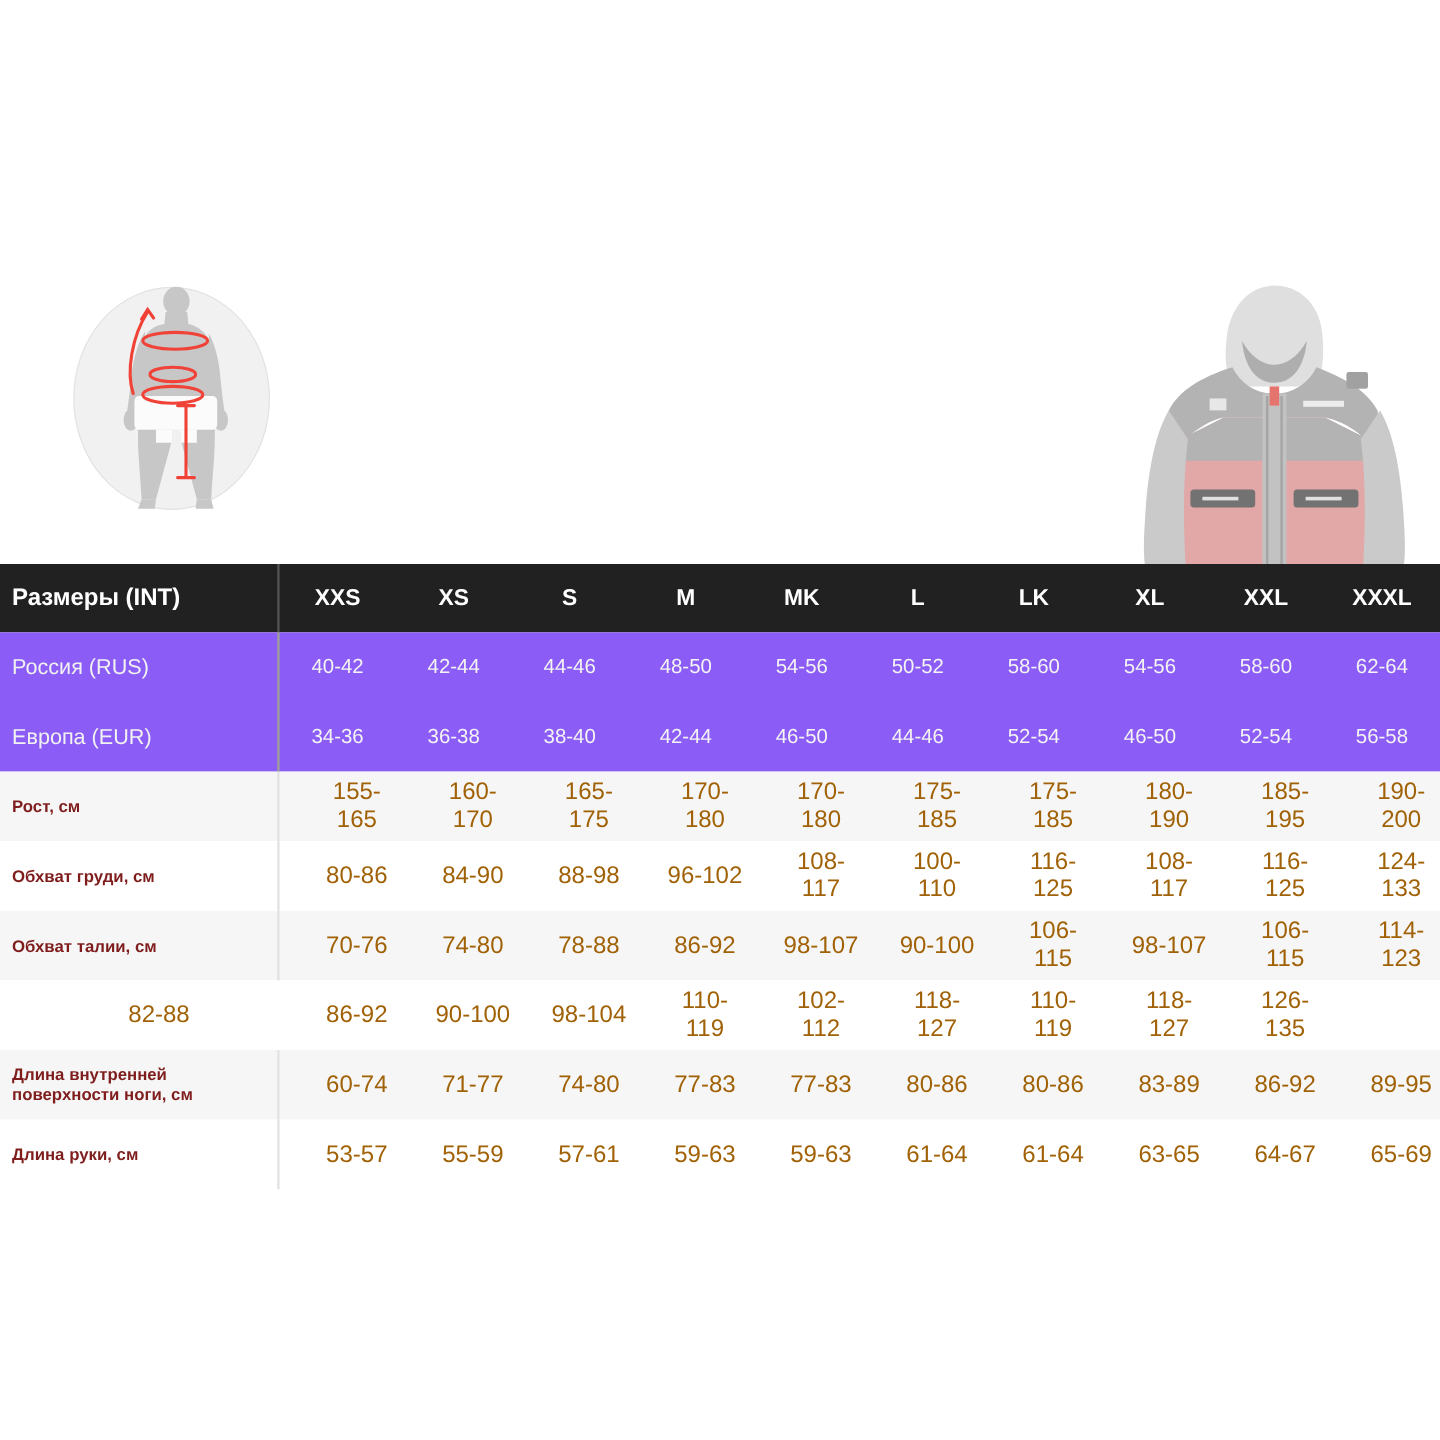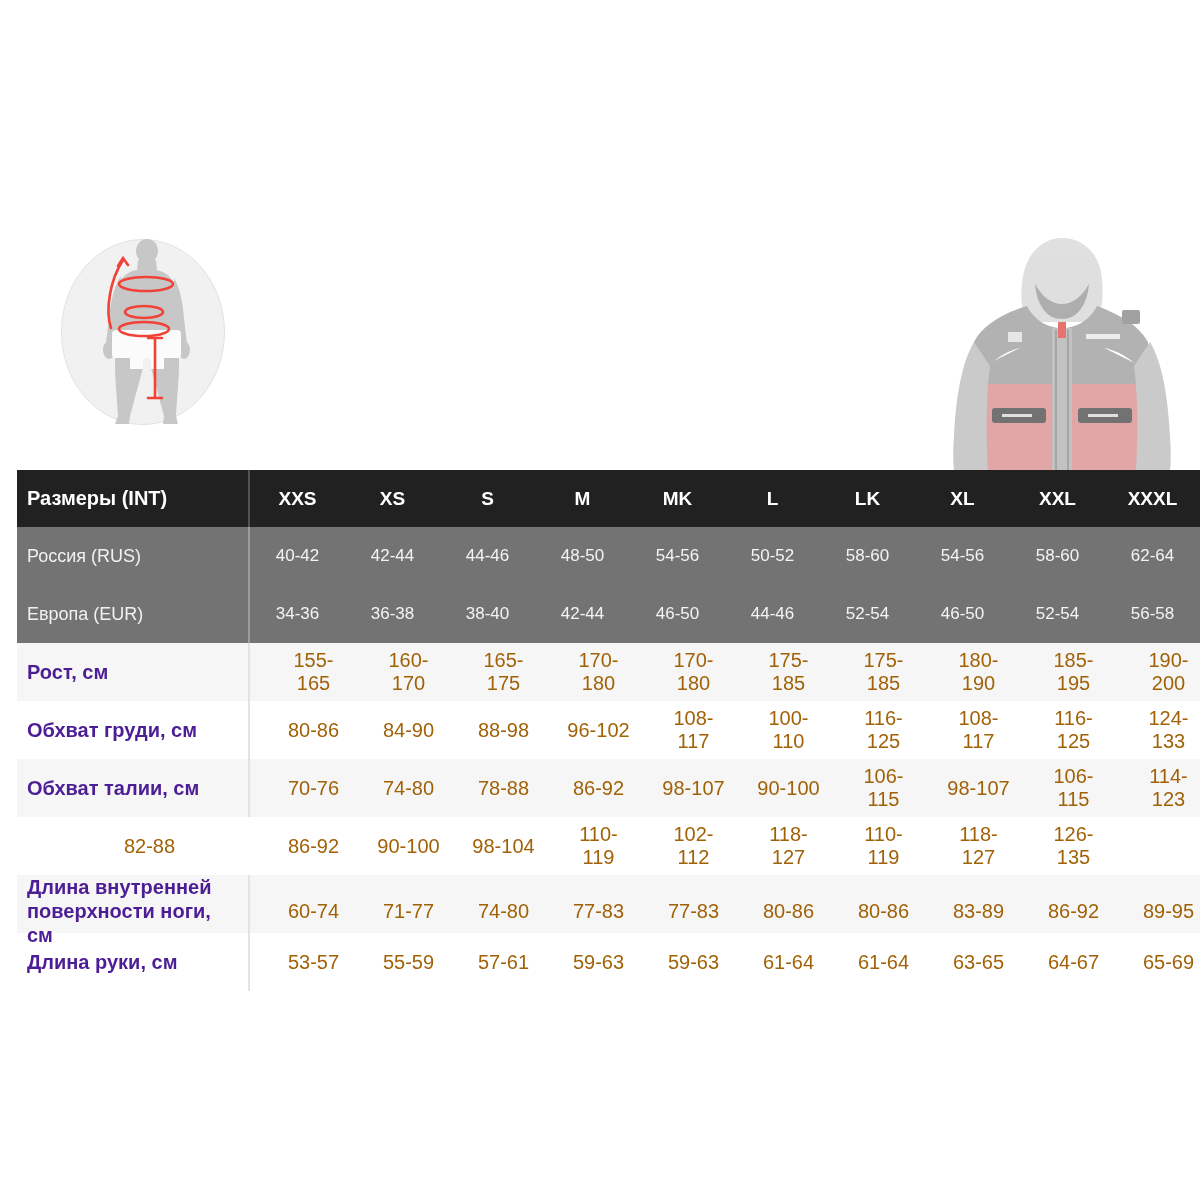--- a/index.html
+++ b/index.html
@@ -14,36 +14,36 @@
     font-size:29px;font-weight:bold;color:#1c1c1c;line-height:1.13;
     letter-spacing:-0.4px;white-space:pre-line;margin:0;
   }
   .intro-desc{
     margin:20px 0 0 0;font-size:18.5px;color:#3d3d3d;line-height:1.56;
   }
   .jacket-wrap{position:absolute;left:946px;top:226px;width:232px;height:244px;overflow:hidden;}
   
   .size-table{position:absolute;left:0;top:470px;width:1200px;}
   .t-row{display:grid;grid-template-columns:233px repeat(10,1fr);align-items:center;}
-  .t-row{height:58px;margin-left:17px;}
+  .t-row{height:58px;}
   .row--dark{height:57px;background:#212121;}
-  .row--gray{background:#737373;}
+  .row--gray{background:#8b5cf6;}
   .row--light{background:#f6f6f6;}
   .row--white{background:#ffffff;}
   .cell{text-align:center;}
   .label-cell{
     text-align:left;padding-left:10px;padding-right:10px;height:100%;
     display:flex;align-items:center;box-sizing:border-box;border-right:2px solid transparent;
   }
   .row--dark .label-cell{border-right-color:#525252;font-size:20px;font-weight:bold;color:#ffffff;}
   .row--dark .cell{font-size:19px;font-weight:bold;color:#ffffff;}
   .row--gray .label-cell{border-right-color:#9d9d9d;font-size:18px;color:#f1f1f1;}
   .row--gray .cell{font-size:17px;color:#f4f4f4;}
   .row--light .label-cell,.row--white .label-cell{
-    border-right-color:#e3e3e3;font-size:20px;font-weight:bold;color:#4c1d95;line-height:1.2;
+    border-right-color:#e3e3e3;font-size:14px;font-weight:bold;color:#7f1d1d;line-height:1.2;
   }
   .row--light .cell,.row--white .cell{font-size:20px;color:#a16207;padding-left:32px;}
 </style>
 </head>
 <body>
 
 <div class="canvas">
 
   <div class="figure-wrap">
     <svg width="166" height="190" viewBox="0 0 166 190">

